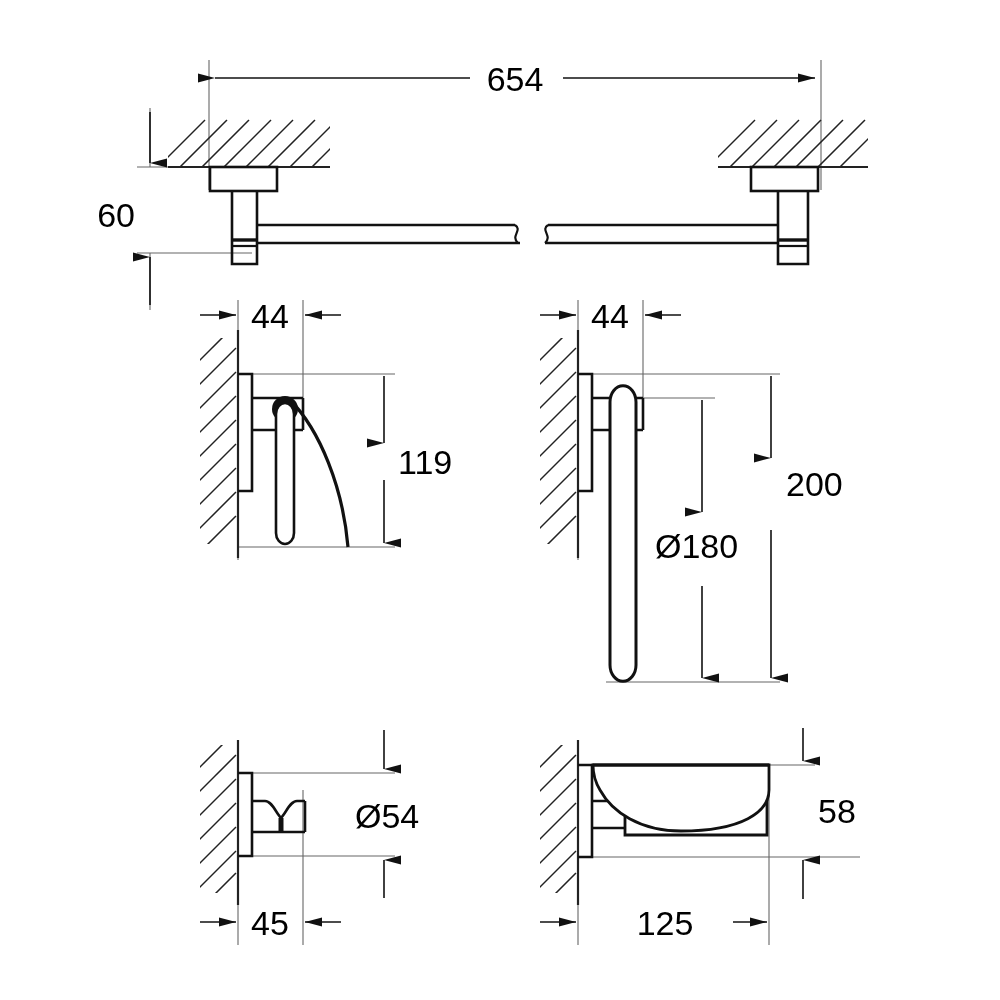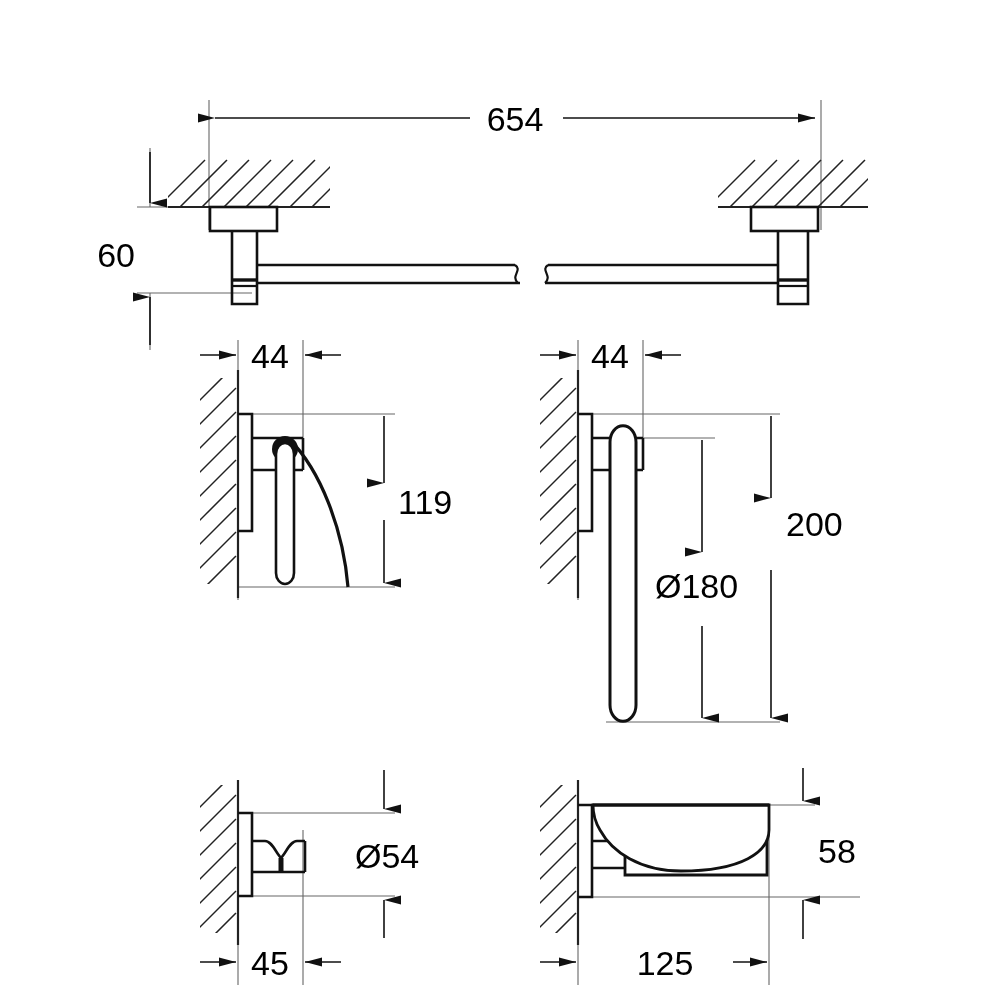--- a/index.html
+++ b/index.html
@@ -1,18 +1,18 @@
 <!DOCTYPE html>
 <html><head>
 <meta charset="utf-8">
 <style>
   html,body{margin:0;padding:0;background:#ffffff;}
   body{width:1000px;height:1000px;overflow:hidden;
        font-family:"Liberation Sans","DejaVu Sans",sans-serif;}
-  #sheet{position:relative;width:1000px;height:772px;background:#fff;margin-top:40px;}
+  #sheet{position:relative;width:1000px;height:772px;background:#fff;}
   #sheet svg{position:absolute;top:0;left:0;width:1000px;height:1000px;display:block;}
   .dimtext{font-family:"Liberation Sans","DejaVu Sans",sans-serif;
            font-size:34px;fill:#000;letter-spacing:0px;}
 </style>
 </head>
 <body>
 
 <div id="sheet">
 <svg viewBox="0 0 1000 1000" xmlns="http://www.w3.org/2000/svg">
 

